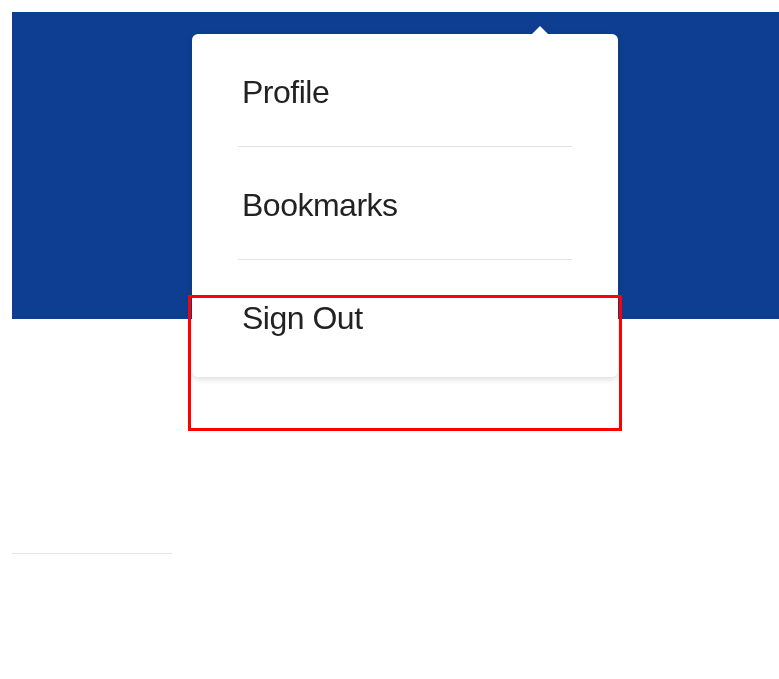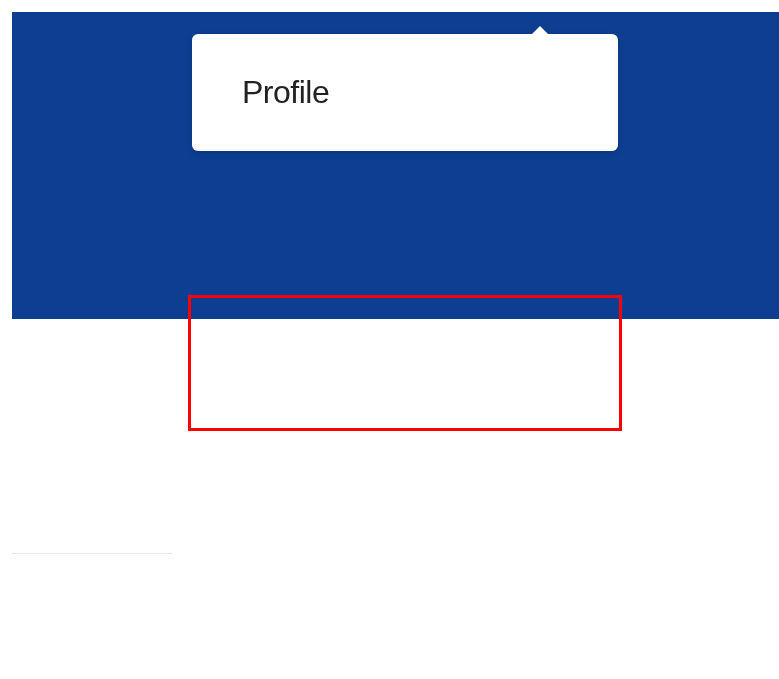--- a/index.html
+++ b/index.html
@@ -85,18 +85,24 @@
 <div class="topbar"></div>
 <div class="sideline"></div>
 
 <div class="dropdown">
   <div class="dropdown-pointer"></div>
 
   <div class="menu-item">
     <span>Profile</span>
   </div>
 
+  <div class="menu-item">
+    <span>Bookmarks</span>
+  </div>
 
 
 
+  <div class="menu-item">
+    <span>Sign Out</span>
+  </div>
 </div>
 
 <div class="highlight-box"></div>
 
 </body></html>

